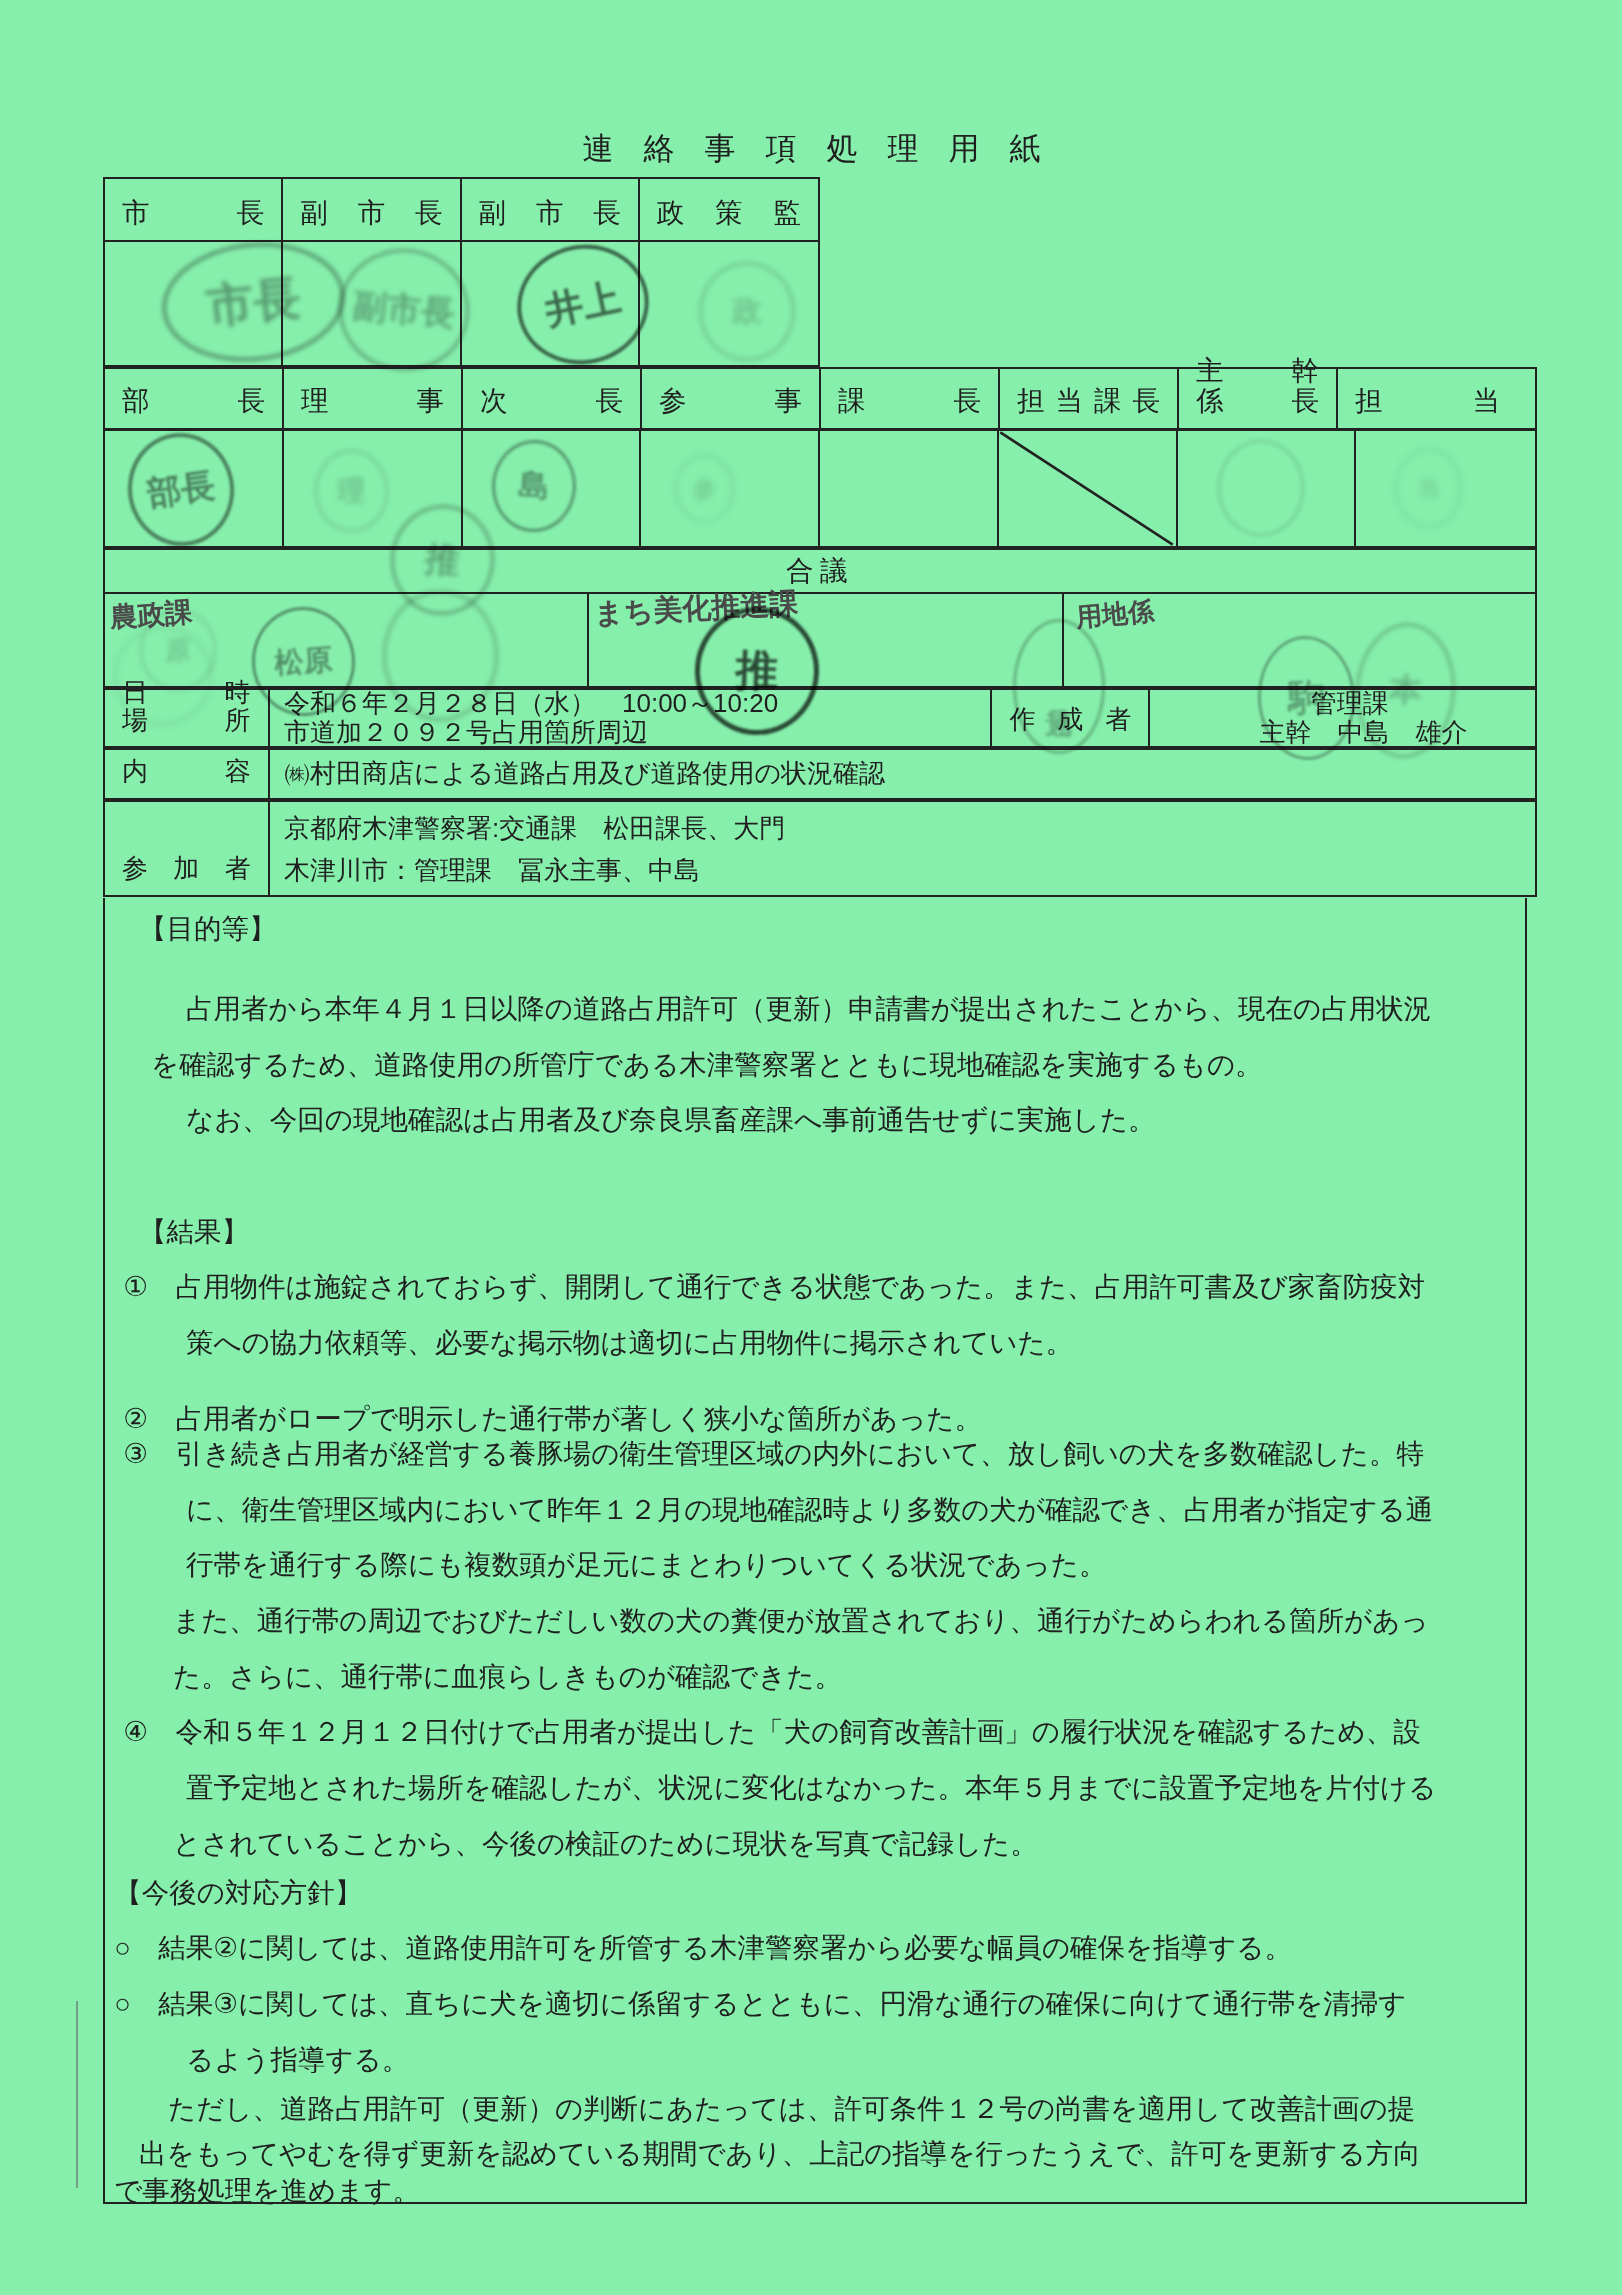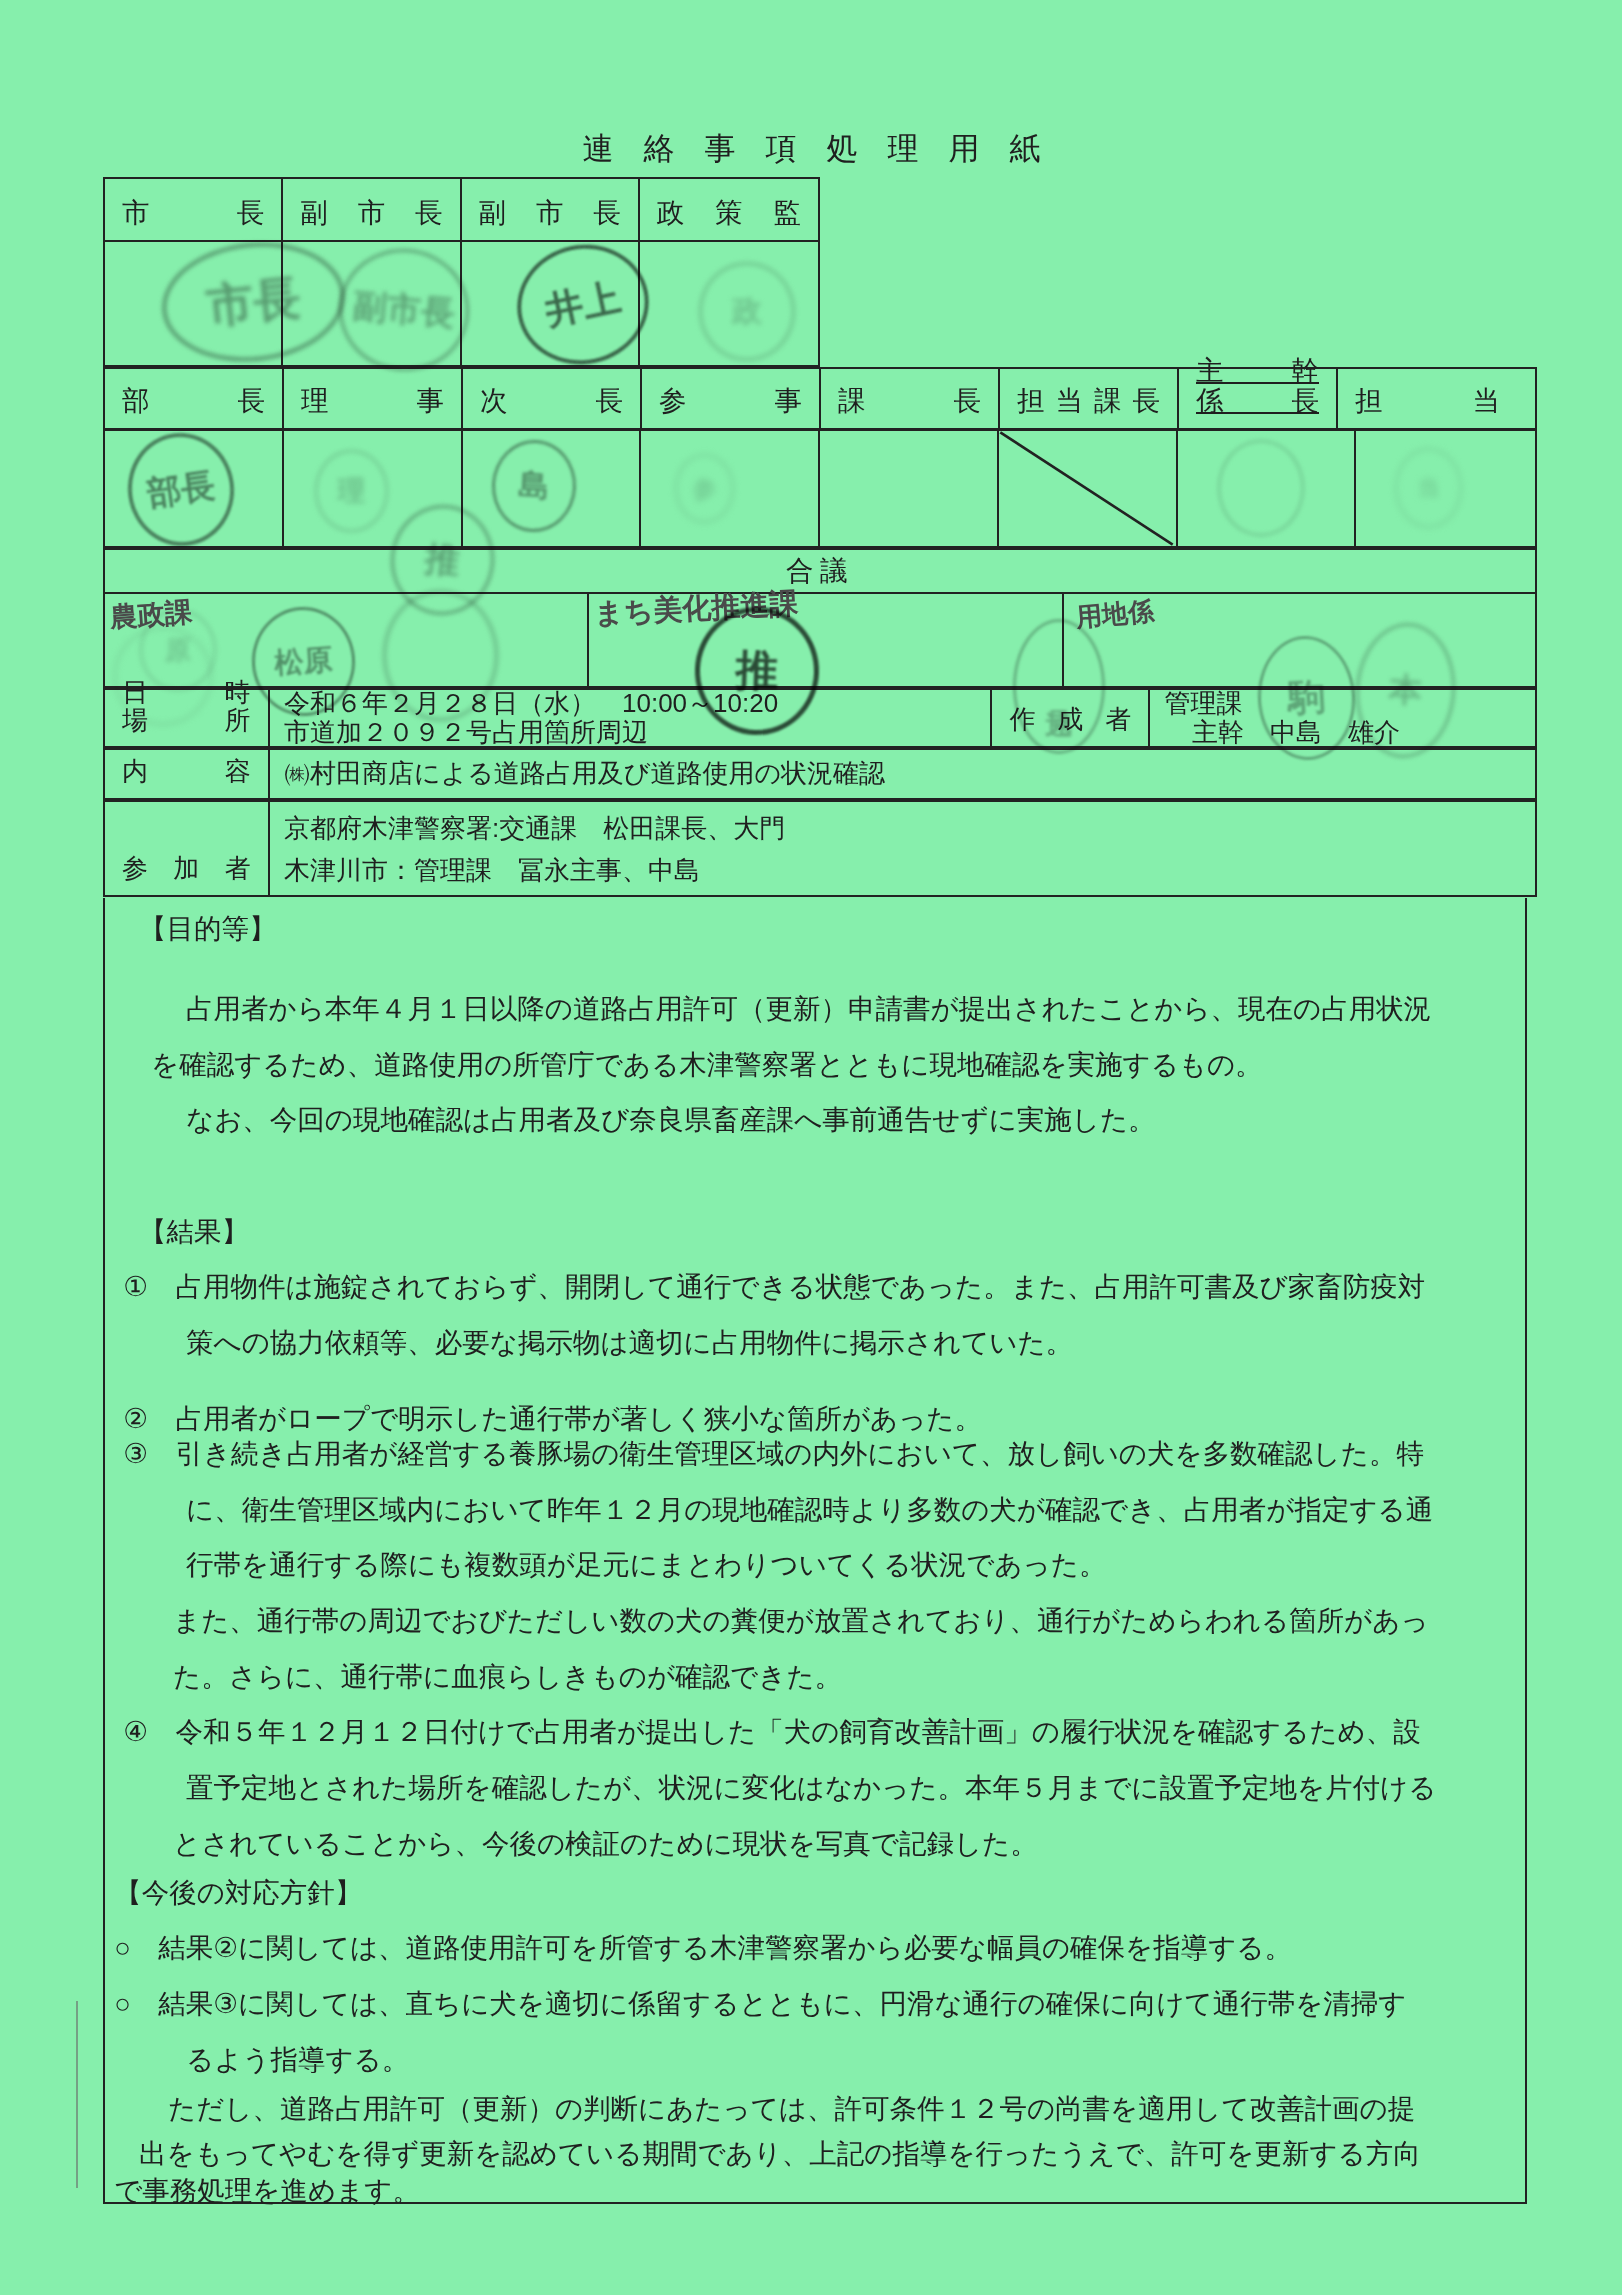--- a/index.html
+++ b/index.html
@@ -93,21 +93,21 @@
       </div>
     <div class="tcell jcell" style="width:179px;">
         <span class="jline">参事</span>
       </div>
     <div class="tcell jcell" style="width:179px;">
         <span class="jline">課長</span>
       </div>
     <div class="tcell jcell" style="width:179px;">
         <span class="jline">担当課長</span>
       </div>
-    <div class="tcell jcell" style="width:159px;text-decoration:underline;">
+    <div class="tcell jcell" style="width:159px;">
       <span class="jline">主幹</span>
       <span class="jline">係長</span>
     </div>
     <div class="tcell jcell" style="width:179px;">
         <span class="jline">担当</span>
       </div>
   </div>
 
   <div class="trow" style="left:103px;top:429px;width:1434px;height:119px;">
     <div class="tcell" style="width:179px;"></div>
@@ -140,21 +140,21 @@
       <span class="jline" style="line-height:27.5px;">日時</span>
       <span class="jline" style="line-height:27.5px;">場所</span>
     </div>
     <div class="tcell vcell" style="width:725px;">
       <span class="vline">令和６年２月２８日（水）　10:00～10:20</span>
       <span class="vline">市道加２０９２号占用箇所周辺</span>
     </div>
     <div class="tcell jcell" style="width:158px;font-size:26px;">
       <span class="jline">作成者</span>
     </div>
-    <div class="tcell vcell" style="width:386px;">
+    <div class="tcell vcell" style="width:386px;align-items:center;">
       <span class="vline">管理課</span>
       <span class="vline indent1">主幹　中島　雄介</span>
     </div>
   </div>
 
   <div class="trow" style="left:103px;top:748px;width:1434px;height:52px;">
     <div class="tcell jcell" style="width:165px;font-size:26px;">
       <span class="jline">内容</span>
     </div>
     <div class="tcell vcell" style="width:1269px;">

